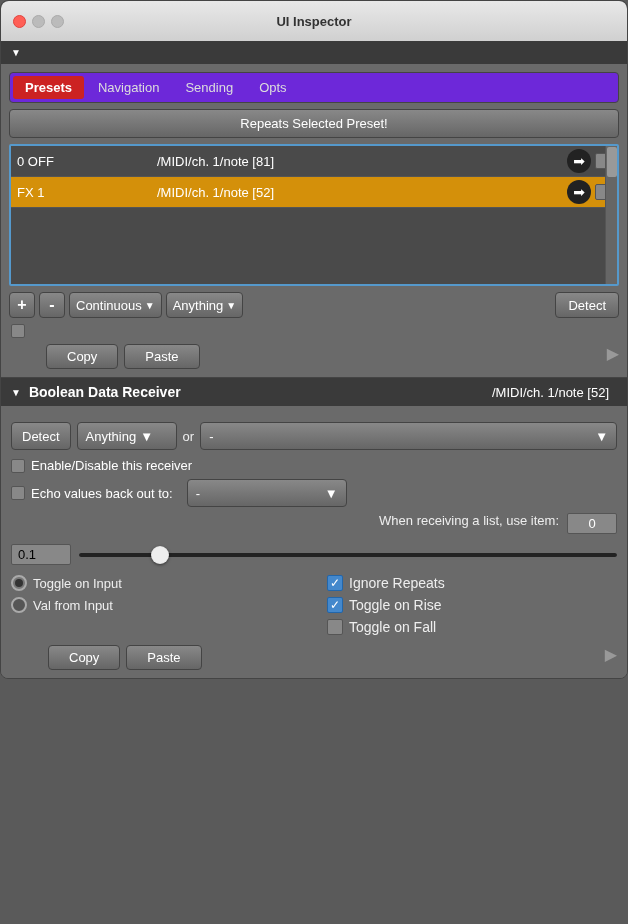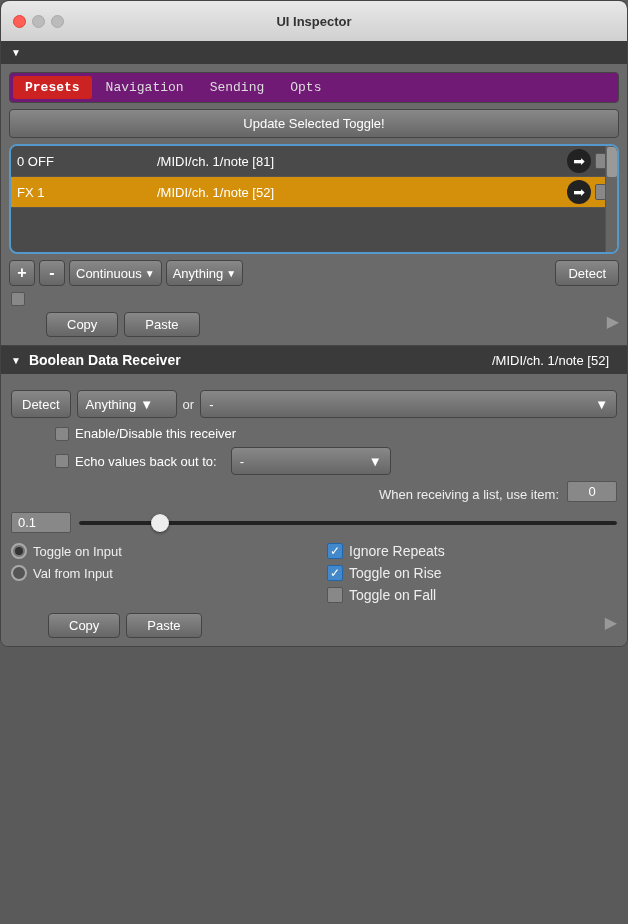--- a/index.html
+++ b/index.html
@@ -74,26 +74,25 @@
     .top-panel {
       background: #6a6a6a;
       padding: 8px;
       border-bottom: 1px solid #444;
     }
 
     
     .tabs-row {
       display: flex;
       gap: 2px;
-      background: #701a75;
+      background: #6d28d9;
       border: 1px solid #444;
       border-radius: 4px;
       padding: 3px;
       margin-bottom: 6px;
-      font-family: Liberation Mono, monospace;
     }
     .tab {
       padding: 4px 12px;
       border-radius: 3px;
       cursor: pointer;
       font-size: 13px;
       color: #ddd;
     }
     .tab.active {
       background: #cc2222;
@@ -112,22 +111,22 @@
       text-align: center;
       cursor: pointer;
       margin-bottom: 6px;
       font-size: 13px;
     }
 
     
     .preset-list-container {
       background: #4a4a4a;
       border: 2px solid #5599cc;
-      border-radius: 8px;
-      height: 110px;
+      border-radius: 2px;
+      height: 142px;
       overflow: hidden;
       position: relative;
       margin-bottom: 6px;
     }
     .preset-list {
       height: 100%;
       overflow-y: auto;
     }
     .preset-row {
       display: flex;
@@ -357,35 +356,34 @@
       height: 28px;
       flex: 1;
     }
 
     
     .recv-checkbox-row {
       display: flex;
       align-items: center;
       gap: 6px;
       margin-bottom: 6px;
-      margin-left: 44px;
     }
     .recv-checkbox {
       width: 14px;
       height: 14px;
       background: #888;
       border: 1px solid #555;
       border-radius: 2px;
       flex-shrink: 0;
     }
 
     
     .list-item-row {
       display: flex;
-      align-items: flex-end;
+      align-items: flex-start;
       gap: 8px;
       margin-bottom: 10px;
     }
     .list-item-label {
       color: #eee;
       font-size: 13px;
     }
     .list-item-input {
       width: 50px;
       background: #888;
@@ -407,21 +405,21 @@
       display: flex;
       align-items: center;
       gap: 8px;
       margin-bottom: 10px;
     }
     .threshold-input {
       width: 60px;
       background: #888;
       border: 1px solid #555;
       border-radius: 2px;
-      color: #ffffff;
+      color: #000000;
       padding: 2px 6px;
       font-size: 13px;
     }
     .slider-container {
       flex: 1;
       height: 20px;
       position: relative;
       display: flex;
       align-items: center;
     }
@@ -529,21 +527,21 @@
 
   <div class="top-panel">
 
     <div class="tabs-row">
       <div class="tab active">Presets</div>
       <div class="tab">Navigation</div>
       <div class="tab">Sending</div>
       <div class="tab">Opts</div>
     </div>
 
-    <div class="update-btn">Update Selected Toggle!</div>
+    <div class="update-btn">Repeats Selected Preset!</div>
 
     <div class="preset-list-container">
       <div class="preset-list">
 
         <div class="preset-row">
           <span class="preset-name">0 OFF</span>
           <span class="preset-path">/MIDI/ch. 1/note [81]</span>
           <div class="preset-arrow">➡</div>
           <div class="preset-checkbox"></div>
         </div>

